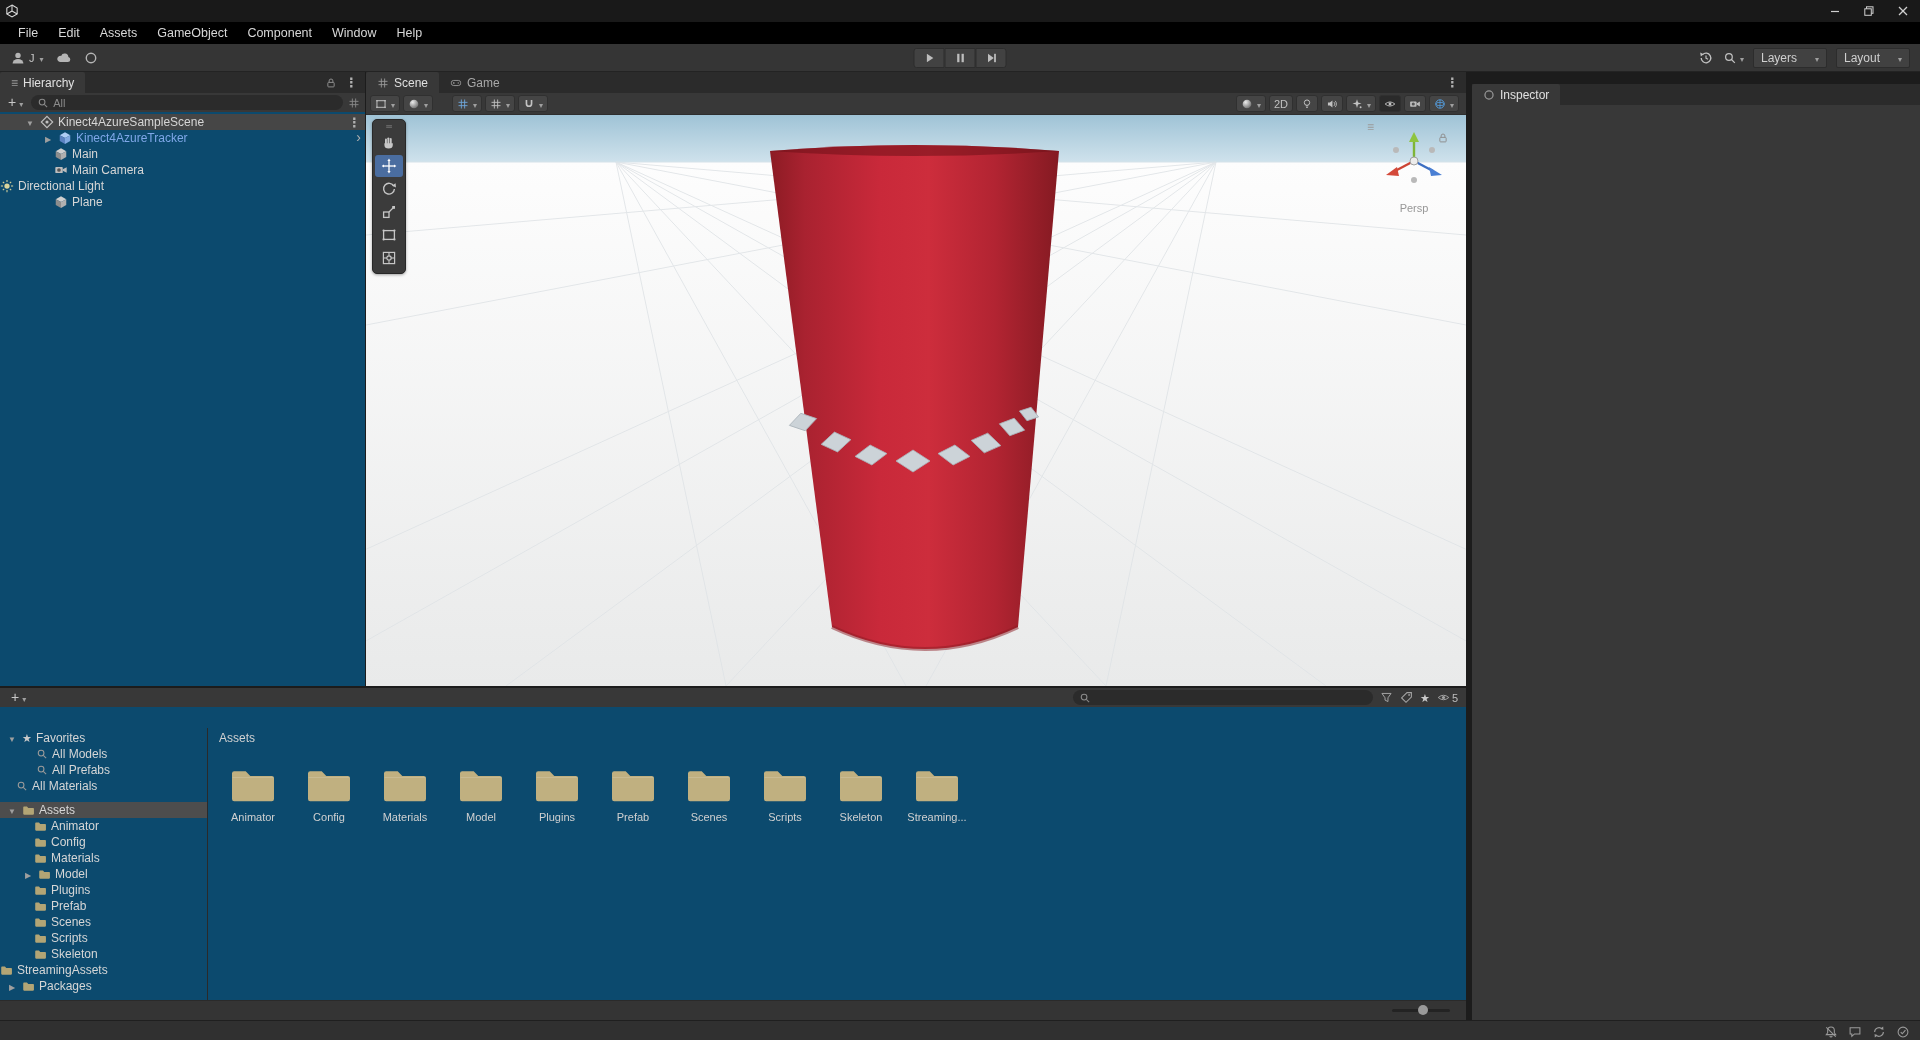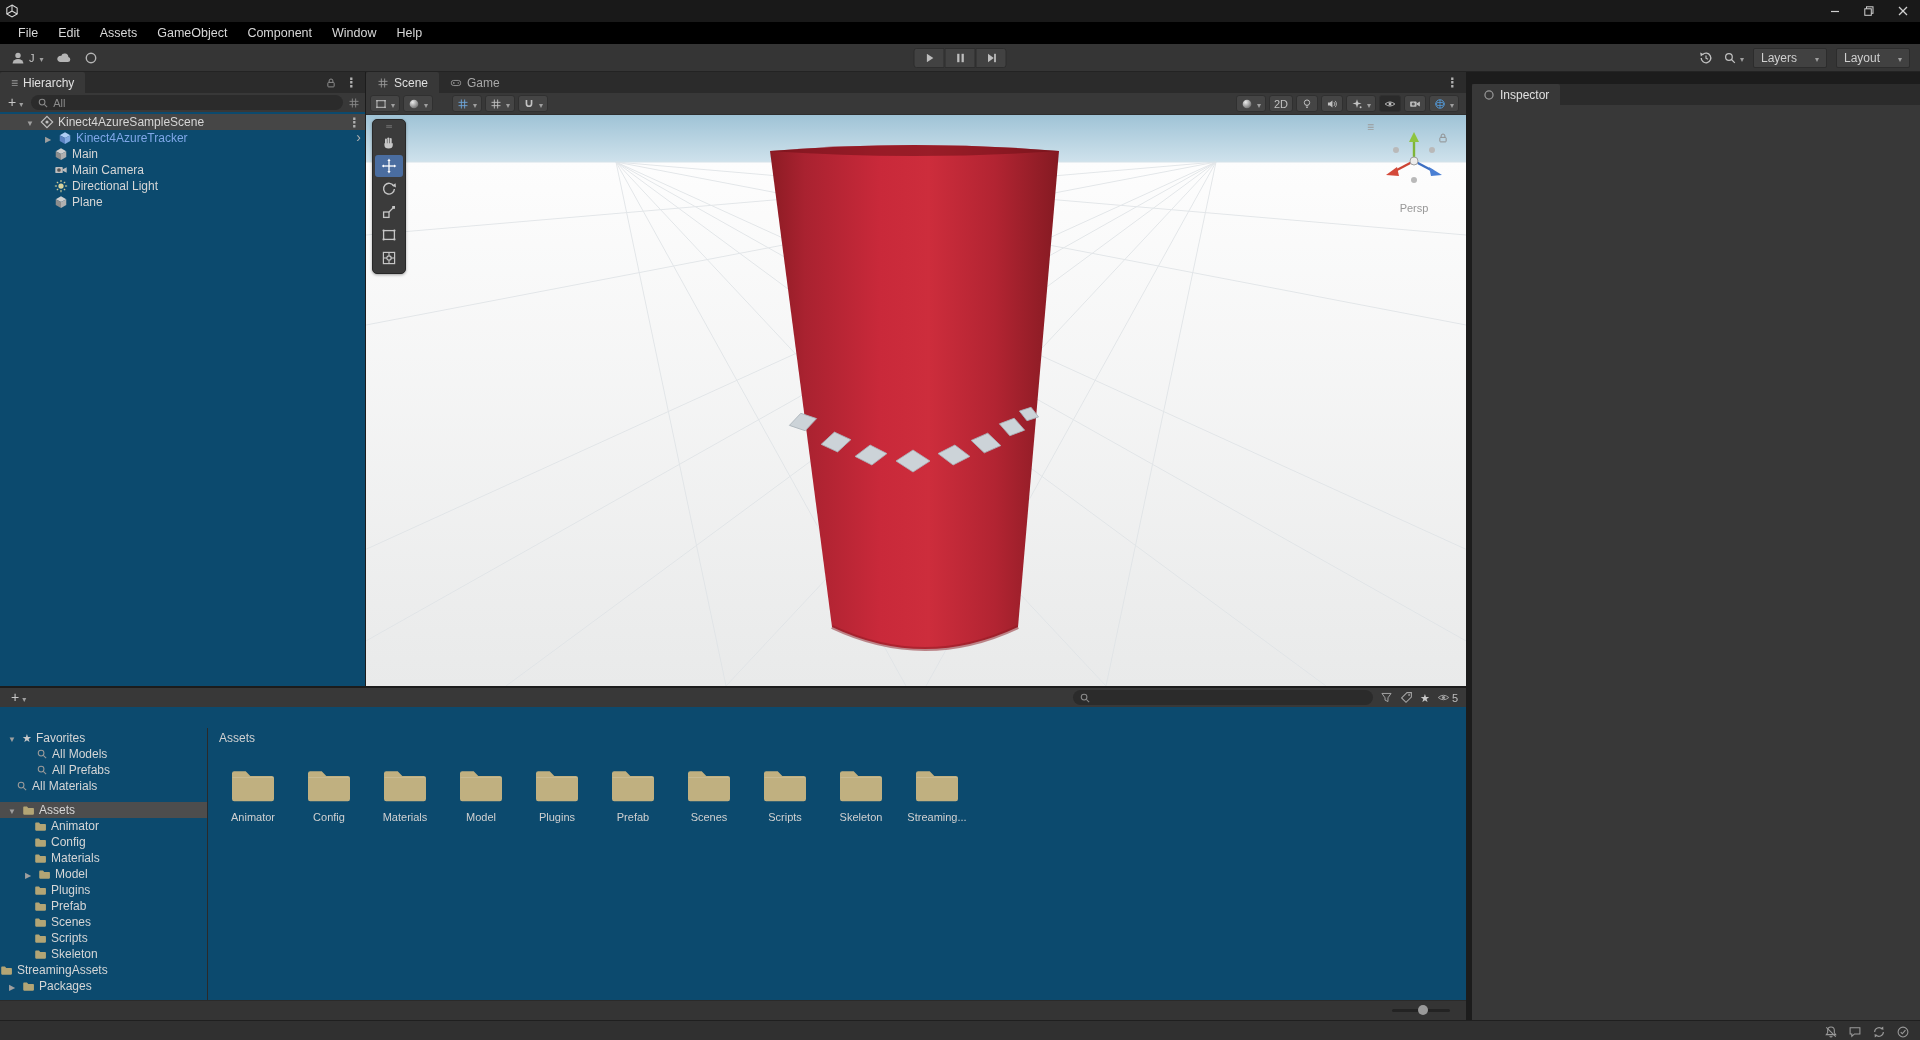--- a/index.html
+++ b/index.html
@@ -477,21 +477,21 @@
               <use href="#i-cube"></use>
             </svg>
           <span class="lbl">Main</span>
         </div>
         <div class="row" style="padding-left:54px">
           <svg class="ic i14">
               <use href="#i-camera"></use>
             </svg>
           <span class="lbl">Main Camera</span>
         </div>
-        <div class="row" style="padding-left:54px">
+        <div class="row" style="">
           <svg class="ic i14">
               <use href="#i-light"></use>
             </svg>
           <span class="lbl">Directional Light</span>
         </div>
         <div class="row" style="padding-left:54px">
           <svg class="ic i14">
               <use href="#i-cube"></use>
             </svg>
           <span class="lbl">Plane</span>

